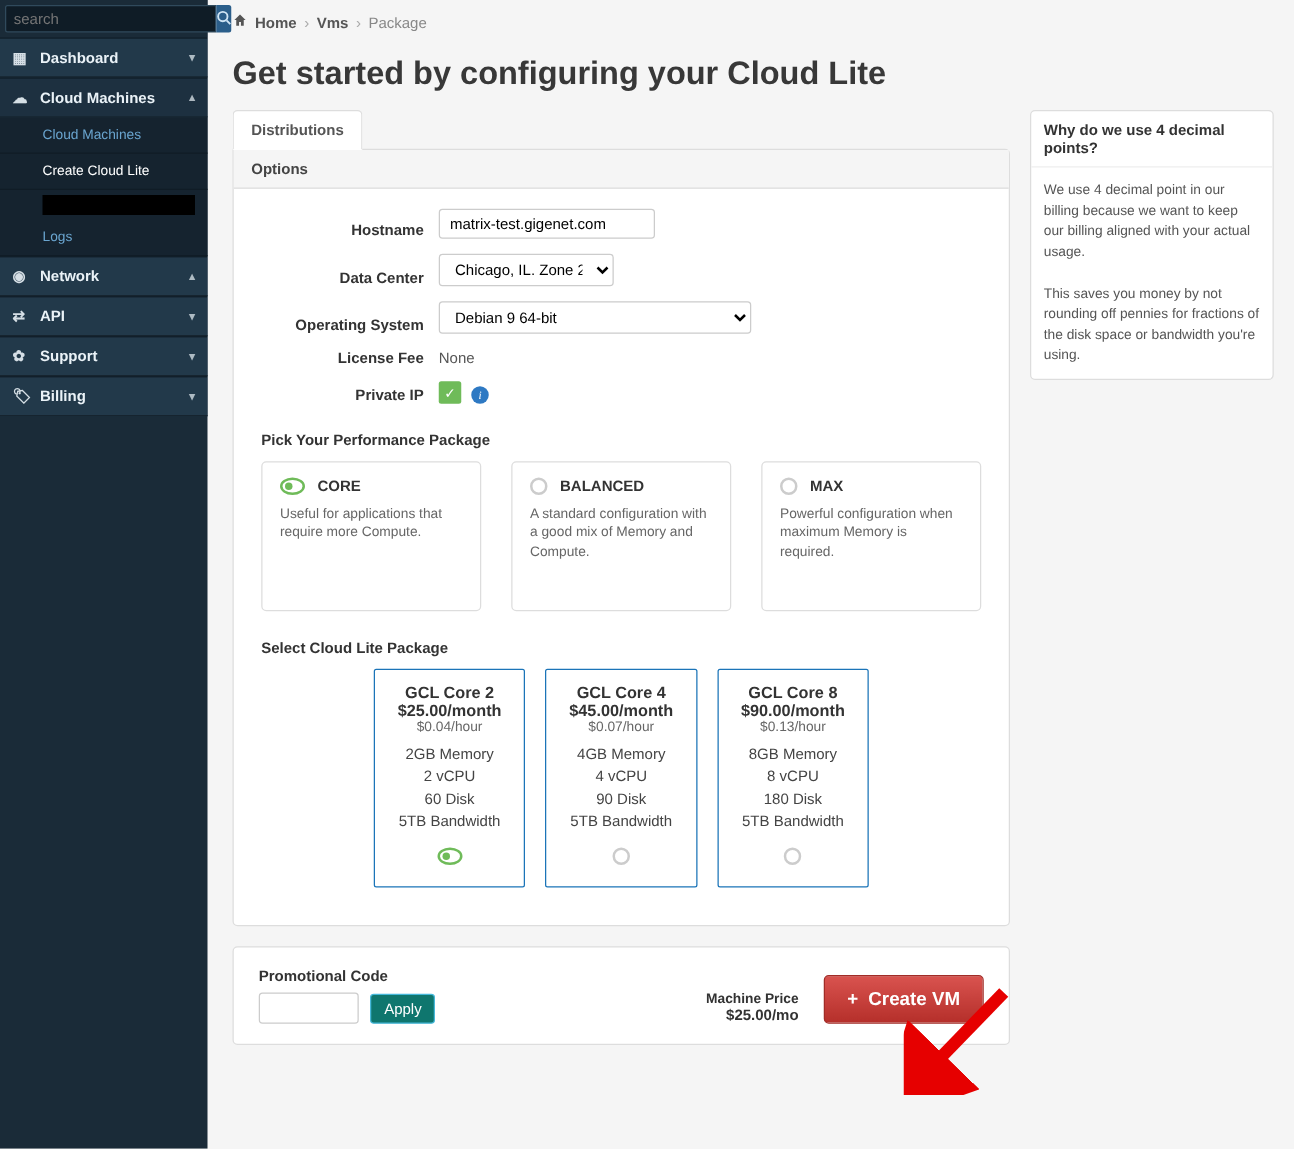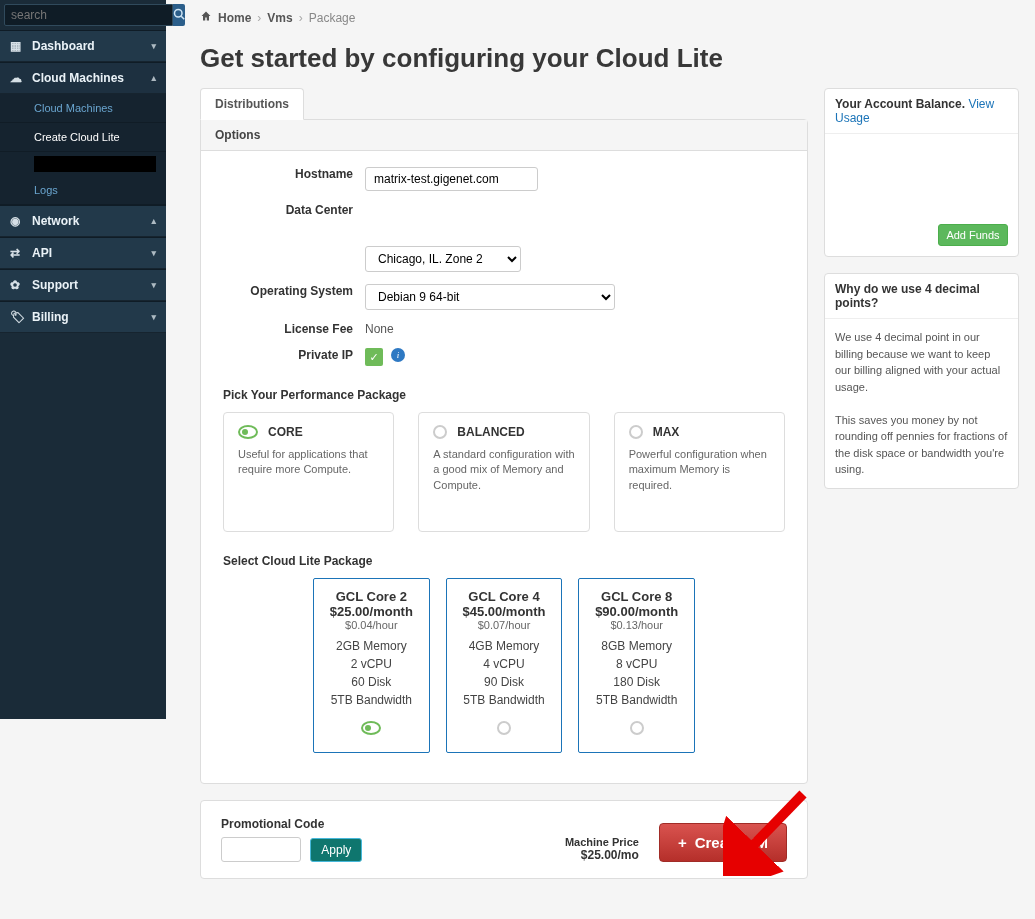--- a/index.html
+++ b/index.html
@@ -1,49 +1,49 @@
 <!DOCTYPE html>
 <html><head>
 <meta charset="utf-8">
 <style>
 * { box-sizing: border-box; margin: 0; padding: 0; }
 body { font-family: "Helvetica Neue", Arial, sans-serif; font-size: 12px; color: #333; background: #f5f5f5; width: 1035px; height: 919px; position: relative; overflow: hidden; }
-.sidebar { position: absolute; left: 0; top: 0; width: 166px; height: 719px; background: #1a2b38; }
+.sidebar { position: absolute; left: 0; top: 0; width: 166px; height: 919px; background: #1a2b38; }
 .search-wrap { padding: 4px; background: #1a2b38; display: flex; }
 .search-input { flex: 1; background: #0f1c26; border: 1px solid #304a5c; color: #88a; padding: 3px 6px; font-size: 12px; border-radius: 2px 0 0 2px; }
 .search-btn { width: 24px; background: #2b5e8a; border: none; color: #cfe4f4; border-radius: 0 2px 2px 0; cursor: pointer; display:flex; align-items:center; justify-content:center; }
 .nav-group { border-top: 1px solid #0f1c26; }
 .nav-head { display: flex; align-items: center; padding: 8px 10px; color: #eaf2f7; font-weight: bold; font-size: 12px; cursor: pointer; background:#22394a; border-bottom:1px solid #16242f;}
 .nav-head .ico { width: 14px; margin-right: 8px; opacity:.9; }
 .nav-head .arr { margin-left: auto; font-size: 9px; opacity:.7; }
 .nav-head.dark { background:#1d3040; }
 .sub { background:#15232f; }
 .sub a { display:block; padding:8px 10px 8px 34px; color:#6aa5cf; text-decoration:none; font-size:11px; border-bottom:1px solid #101c26;}
 .sub a.current { color:#fff; }
 .sub .redact { margin:4px 10px 4px 34px; height:16px; background:#000; }
-.main { position:absolute; left:184px; top:0; right:0; height:919px; overflow:auto; }
+.main { position:absolute; left:170px; top:0; right:0; height:919px; overflow:auto; }
 .crumb { padding:10px 16px; color:#555; font-size:12px; display:flex; align-items:center; gap:6px;}
 .crumb .sep { color:#aaa; }
 .crumb a { color:#555; text-decoration:none; font-weight:bold;}
 .crumb .cur { color:#888; }
 h1.title { font-size:26px; font-weight:bold; color:#383838; padding:8px 16px 14px; }
 .cols { display:flex; gap:16px; padding:0 16px 24px; align-items:flex-start;}
 .left { flex:1; min-width:0;}
 .right { width:195px; }
 .tabs { margin-bottom:-1px; }
 .tab { display:inline-block; padding:8px 14px; background:#fff; border:1px solid #ddd; border-bottom:1px solid #fff; border-radius:4px 4px 0 0; font-size:12px; font-weight:bold; color:#555;}
 .panel { background:#fff; border:1px solid #ddd; border-radius:0 4px 4px 4px;}
 .panel-head { background:#f5f5f5; border-bottom:1px solid #ddd; padding:8px 14px; font-weight:bold; color:#444;}
 .panel-body { padding:16px 22px;}
-.formrow { display:flex; align-items:flex-start; margin-bottom:12px;}
+.formrow { display:flex; align-items:flex-end; margin-bottom:12px;}
 .formrow label { width:130px; text-align:right; margin-right:12px; font-size:12px; font-weight:bold; color:#333;}
 .formrow .val { font-size:12px; color:#555;}
 .txt-input { border:1px solid #ccc; padding:4px 8px; font-size:12px; min-width:130px; border-radius:3px;}
 .sel { border:1px solid #ccc; padding:4px 8px; font-size:12px; background:#fff; border-radius:3px;}
-.sel.sm { width:156px;margin-top:43px;}
+.sel.sm { width:140px;}
 .sel.lg { width:250px;}
 .chk { width:18px; height:18px; background:#6fbb59; border-radius:2px; display:inline-flex; align-items:center; justify-content:center; color:#fff; font-size:11px; margin-right:8px;}
 .info-ico { display:inline-flex; width:14px; height:14px; border-radius:50%; background:#2e79c3; color:#fff; font-size:9px; align-items:center; justify-content:center; font-style:italic; font-family:serif;}
 .sect-title { font-size:12px; font-weight:bold; color:#333; margin:22px 0 10px;}
 .perf-row { display:flex; gap:24px;align-items:flex-end;}
 .perf-card { flex:1; border:1px solid #ddd; border-radius:4px; padding:12px 14px; min-height:120px;}
 .perf-head { display:flex; align-items:center; gap:10px; margin-bottom:8px;}
 .radio { width:14px; height:14px; border:2px solid #ccc; border-radius:50%; display:inline-block; position:relative;}
 .radio.sel { border-color:#6fbb59;}
 .radio.sel::after { content:""; position:absolute; left:2px; top:2px; width:6px; height:6px; background:#6fbb59; border-radius:50%;}
@@ -259,27 +259,20 @@
         </div>
         <button class="create-btn">
           <span>+</span>
           <span>Create VM</span>
         </button>
       </div>
     </div>
 
     <div class="right">
       <div class="card">
-        <div class="card-h">
-          <b>Your Account Balance.</b>
-          <a href="#">View Usage</a>
-        </div>
-        <button class="addfunds">Add Funds</button>
-      </div>
-      <div class="card">
         <div class="card-h2">Why do we use 4 decimal points?</div>
         <div class="card-b">
           <p>We use 4 decimal point in our billing because we want to keep our billing aligned with your actual usage.</p><br>
           <p>This saves you money by not rounding off pennies for fractions of the disk space or bandwidth you're using.</p>
         </div>
       </div>
     </div>
   </div>
 </div>
 

